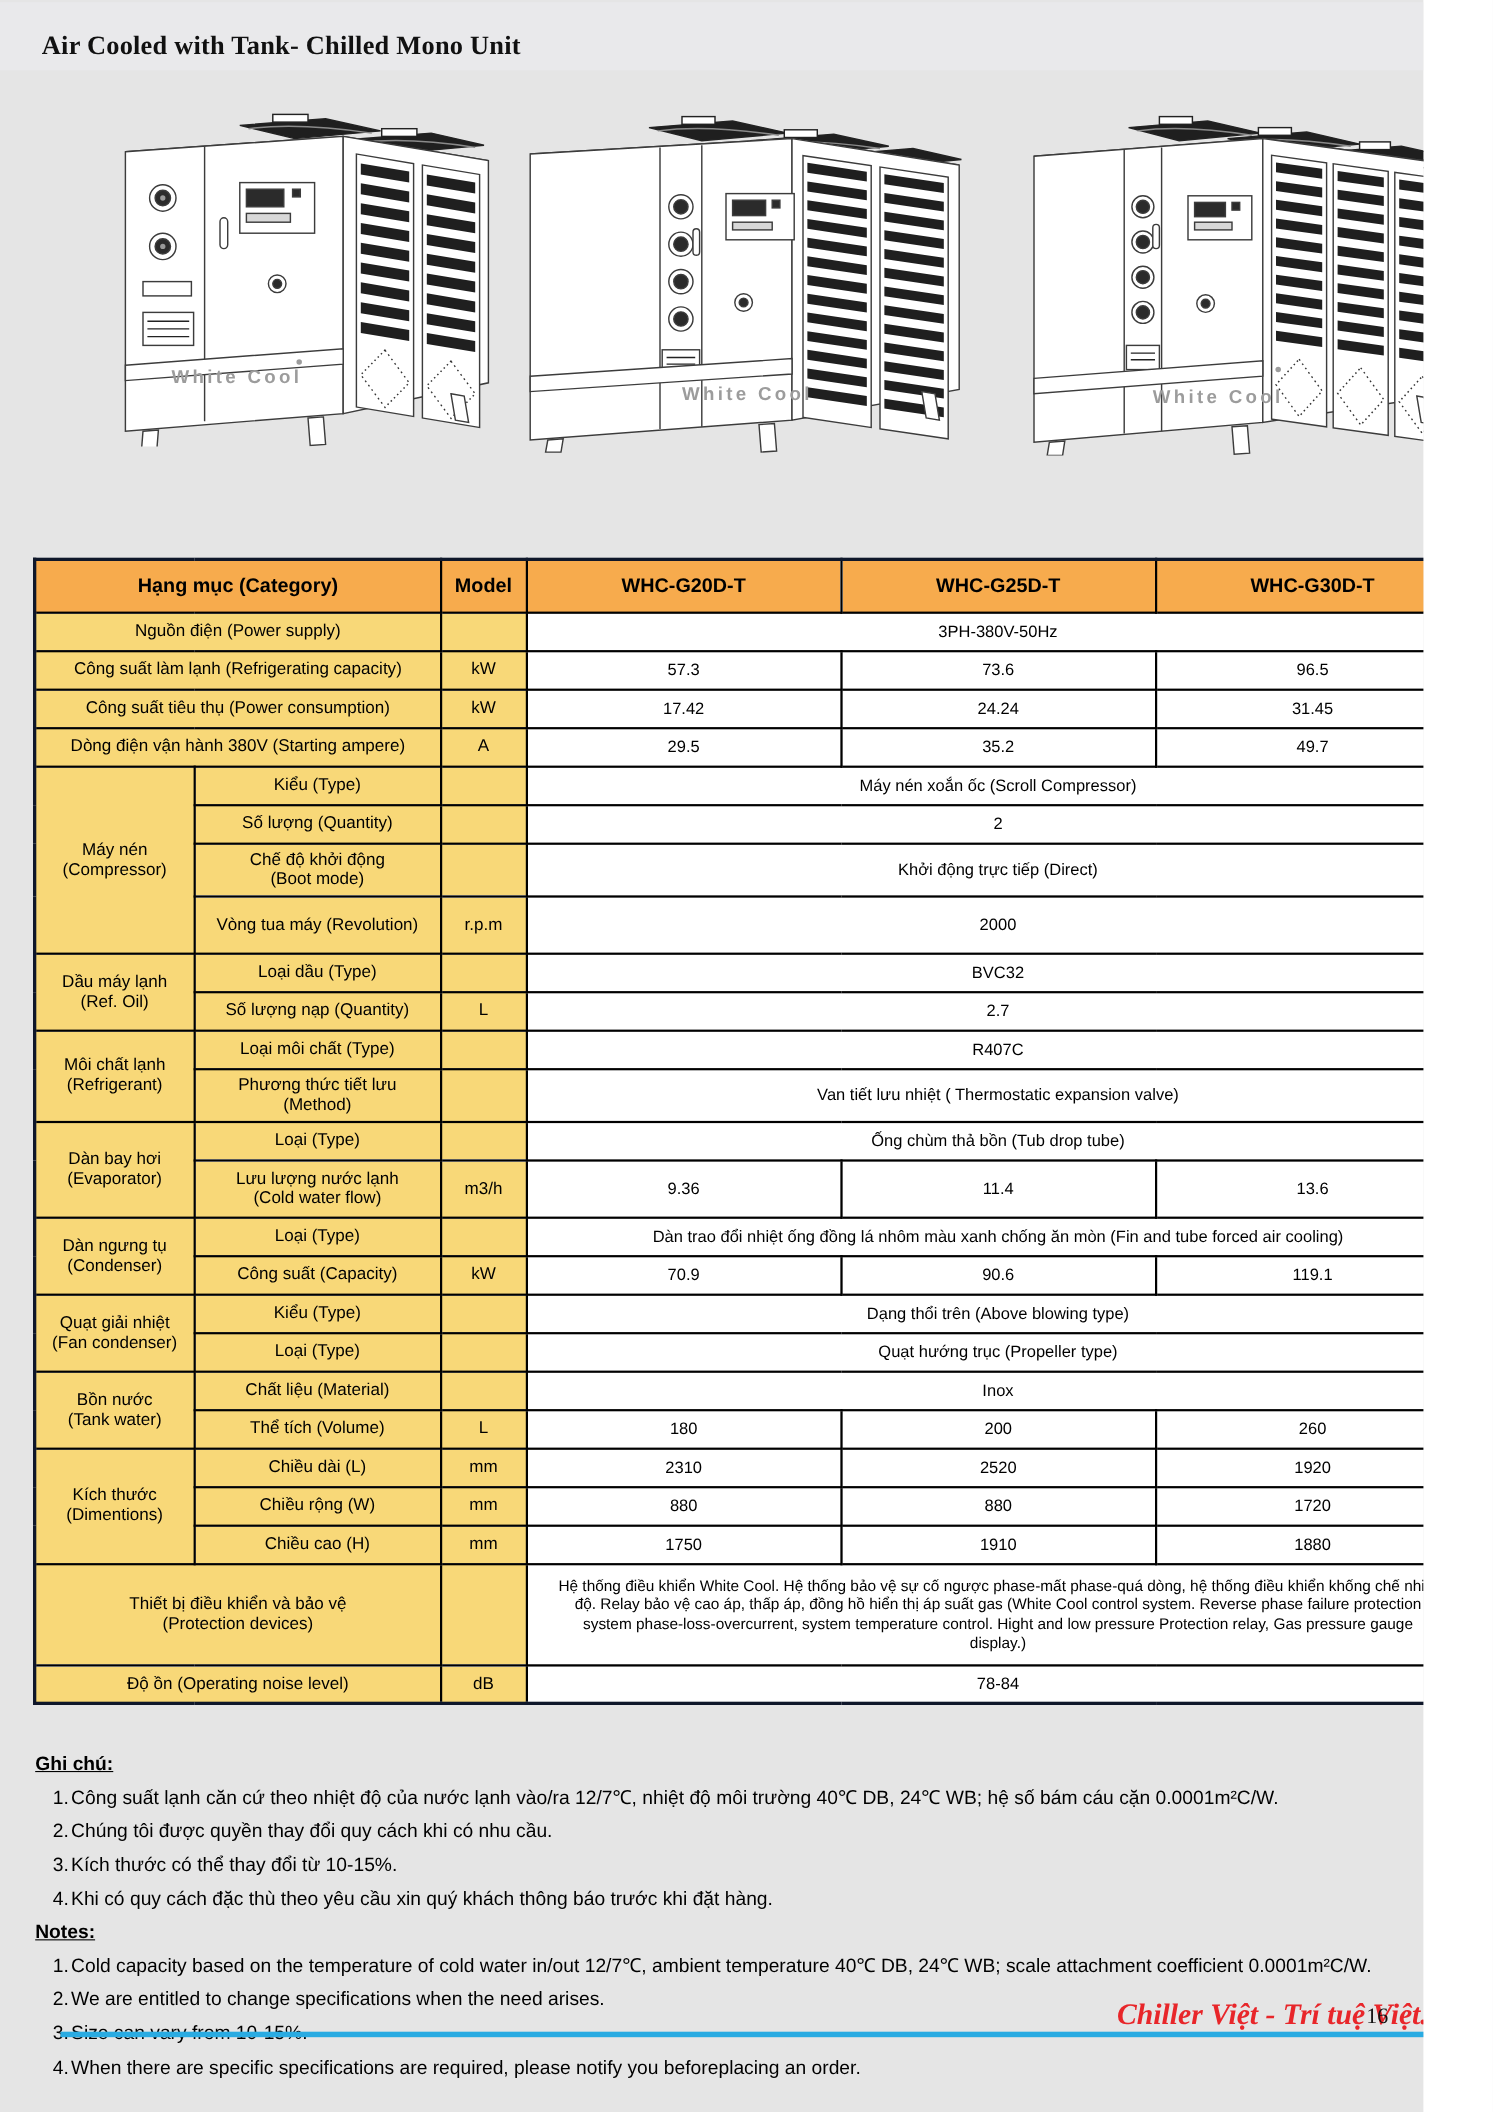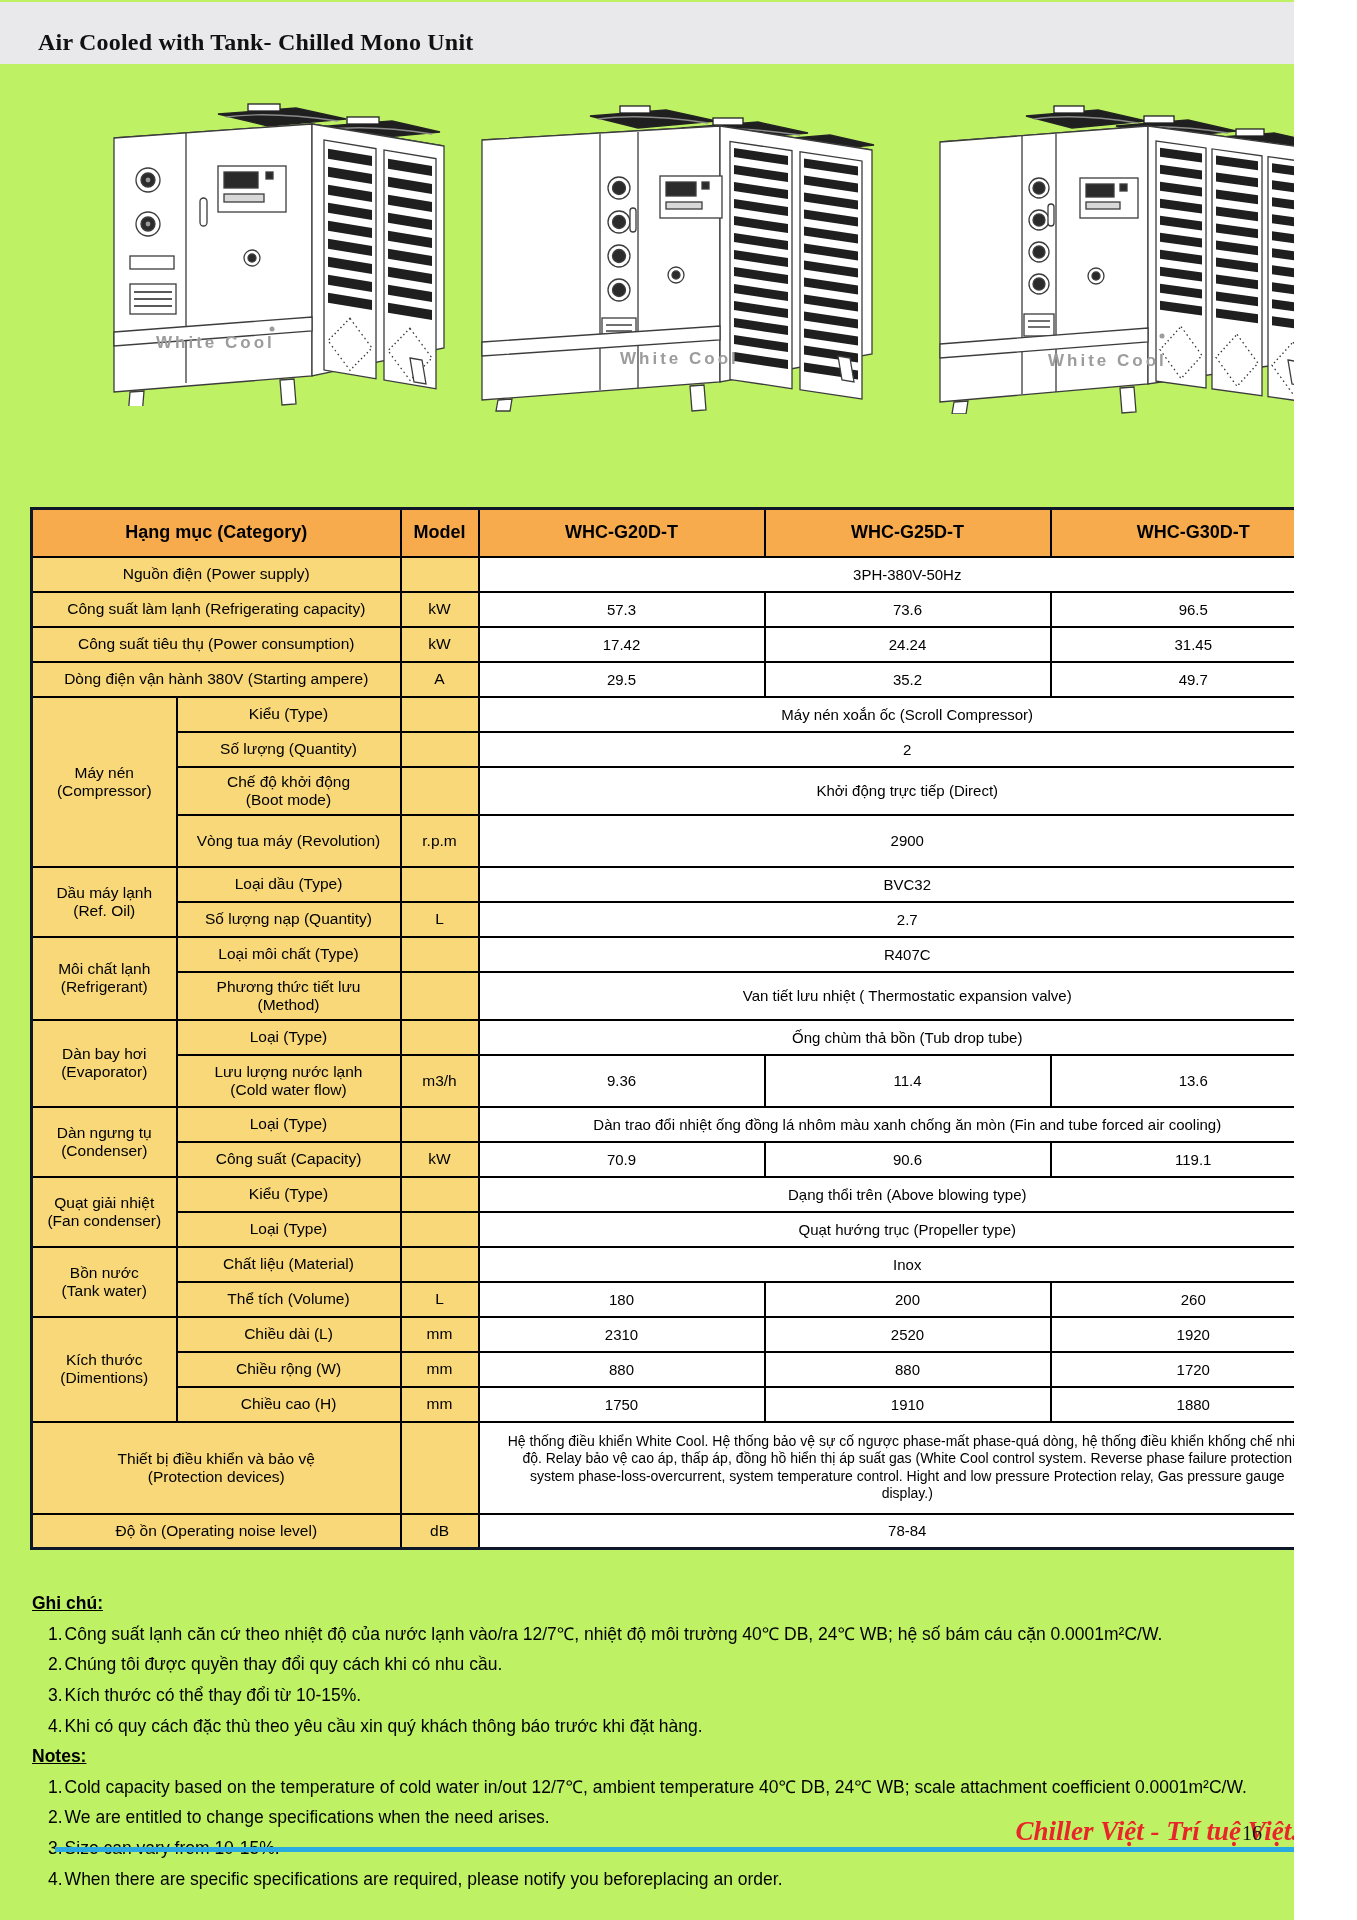--- a/index.html
+++ b/index.html
@@ -1,16 +1,16 @@
 <!DOCTYPE html>
 <html><head>
 <meta charset="utf-8">
 <style>
   html,body{margin:0;padding:0;background:#fff;}
-  .page{position:relative;width:1294px;height:1920px;background:#bef264;
+  .page{position:relative;width:1294px;height:1920px;background:#e5e5e5;
         font-family:"Liberation Sans", sans-serif;overflow:hidden;color:#000;}
 
   
   .topbar{position:absolute;top:2px;left:0;width:100%;height:62px;background:#E9E9EB;}
   .title-en{position:absolute;left:38px;bottom:8px;font-family:"Liberation Serif",serif;
             font-weight:bold;font-size:24px;color:#111;letter-spacing:.2px;}
   .banner{position:absolute;top:0;left:537px;width:820px;height:64px;
           display:flex;align-items:flex-end;justify-content:center;
           clip-path:polygon(100% 0,100% 100%,4.2% 100%,0 50%,4.2% 0);}
   .title-vi{font-family:"Liberation Serif",serif;font-weight:bold;font-size:24px;
@@ -383,21 +383,21 @@
         </tr>
         <tr class="r-m">
           <td class="lbl">Chế độ khởi động
 (Boot mode)</td>
           <td class="unit"></td>
           <td class="val" colspan="3">Khởi động trực tiếp (Direct)</td>
         </tr>
         <tr class="r-l">
           <td class="lbl">Vòng tua máy (Revolution)</td>
           <td class="unit">r.p.m</td>
-          <td class="val" colspan="3">2900</td>
+          <td class="val" colspan="3">2000</td>
         </tr>
         <tr class="r-s">
           <td class="grp" rowspan="2">Dầu máy lạnh
 (Ref. Oil)</td>
           <td class="lbl">Loại dầu (Type)</td>
           <td class="unit"></td>
           <td class="val" colspan="3">BVC32</td>
         </tr>
         <tr class="r-s">
           <td class="lbl">Số lượng nạp (Quantity)</td>

